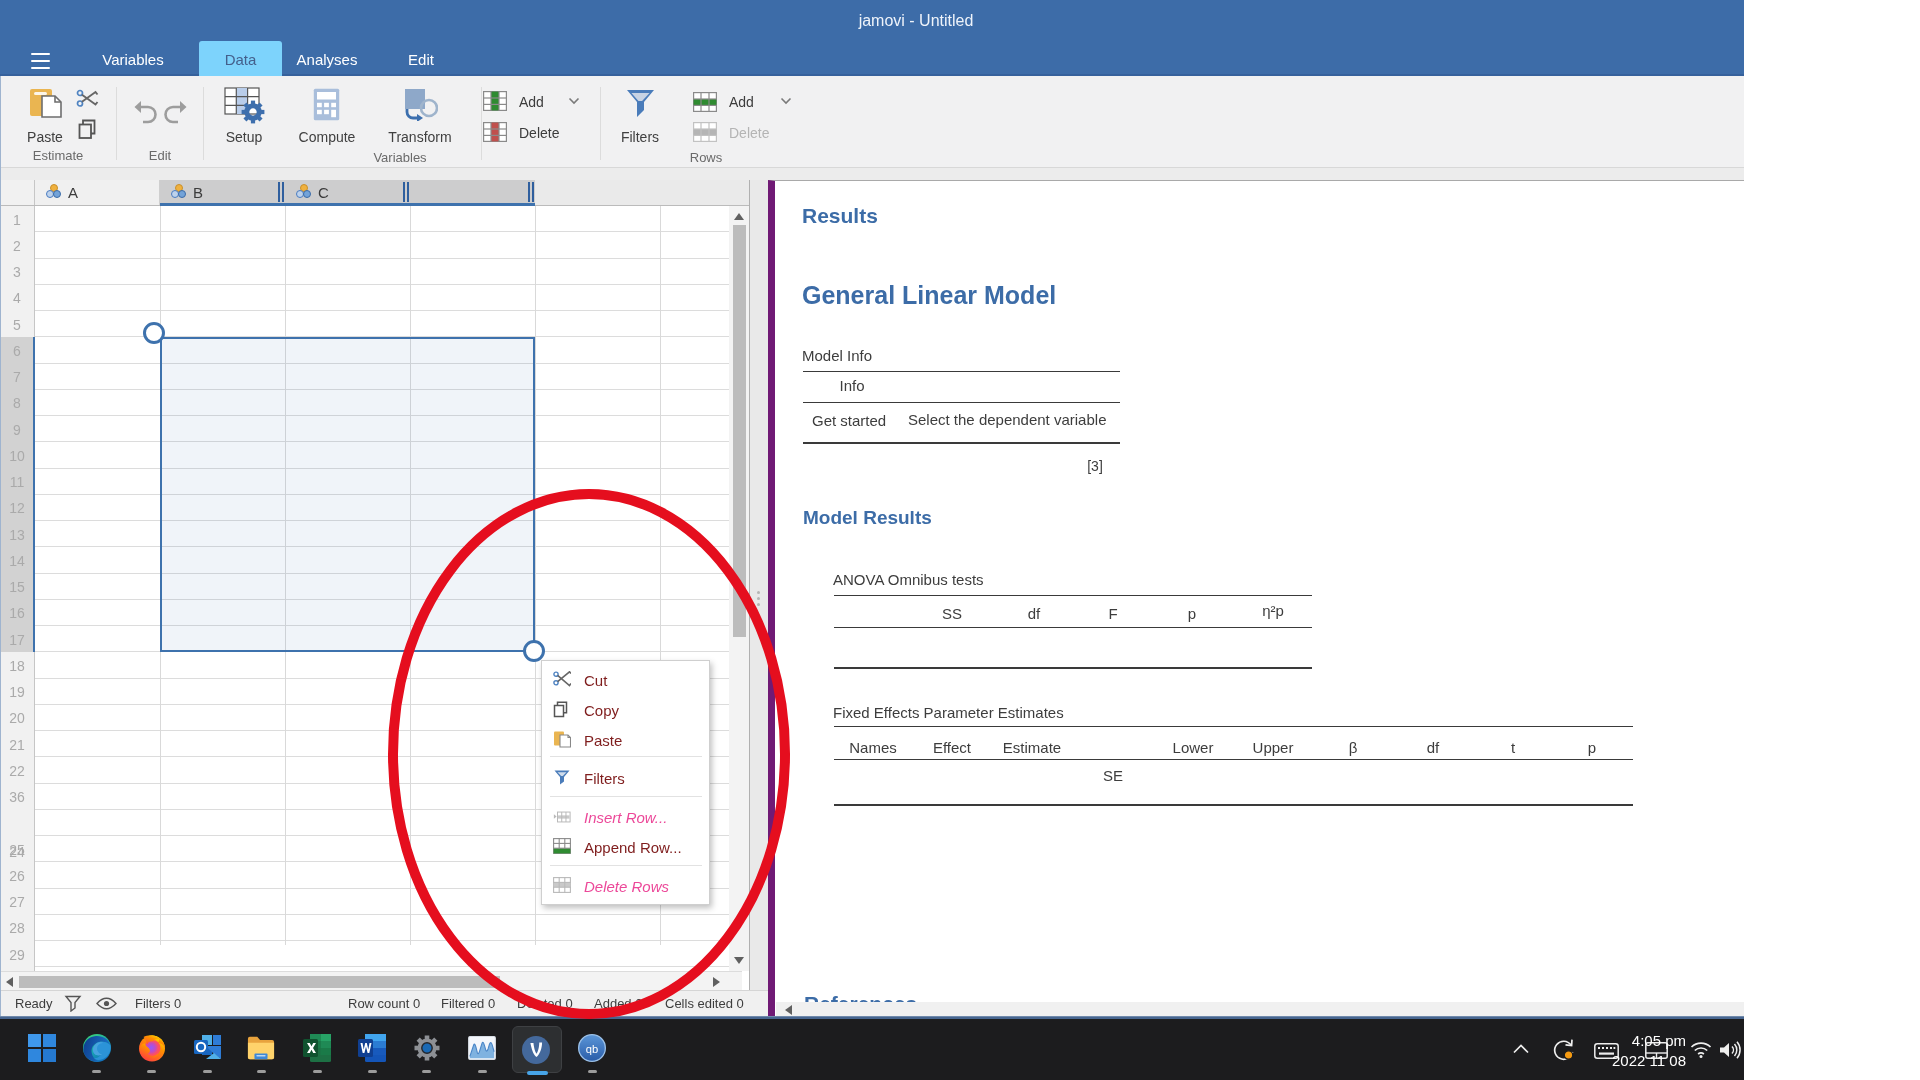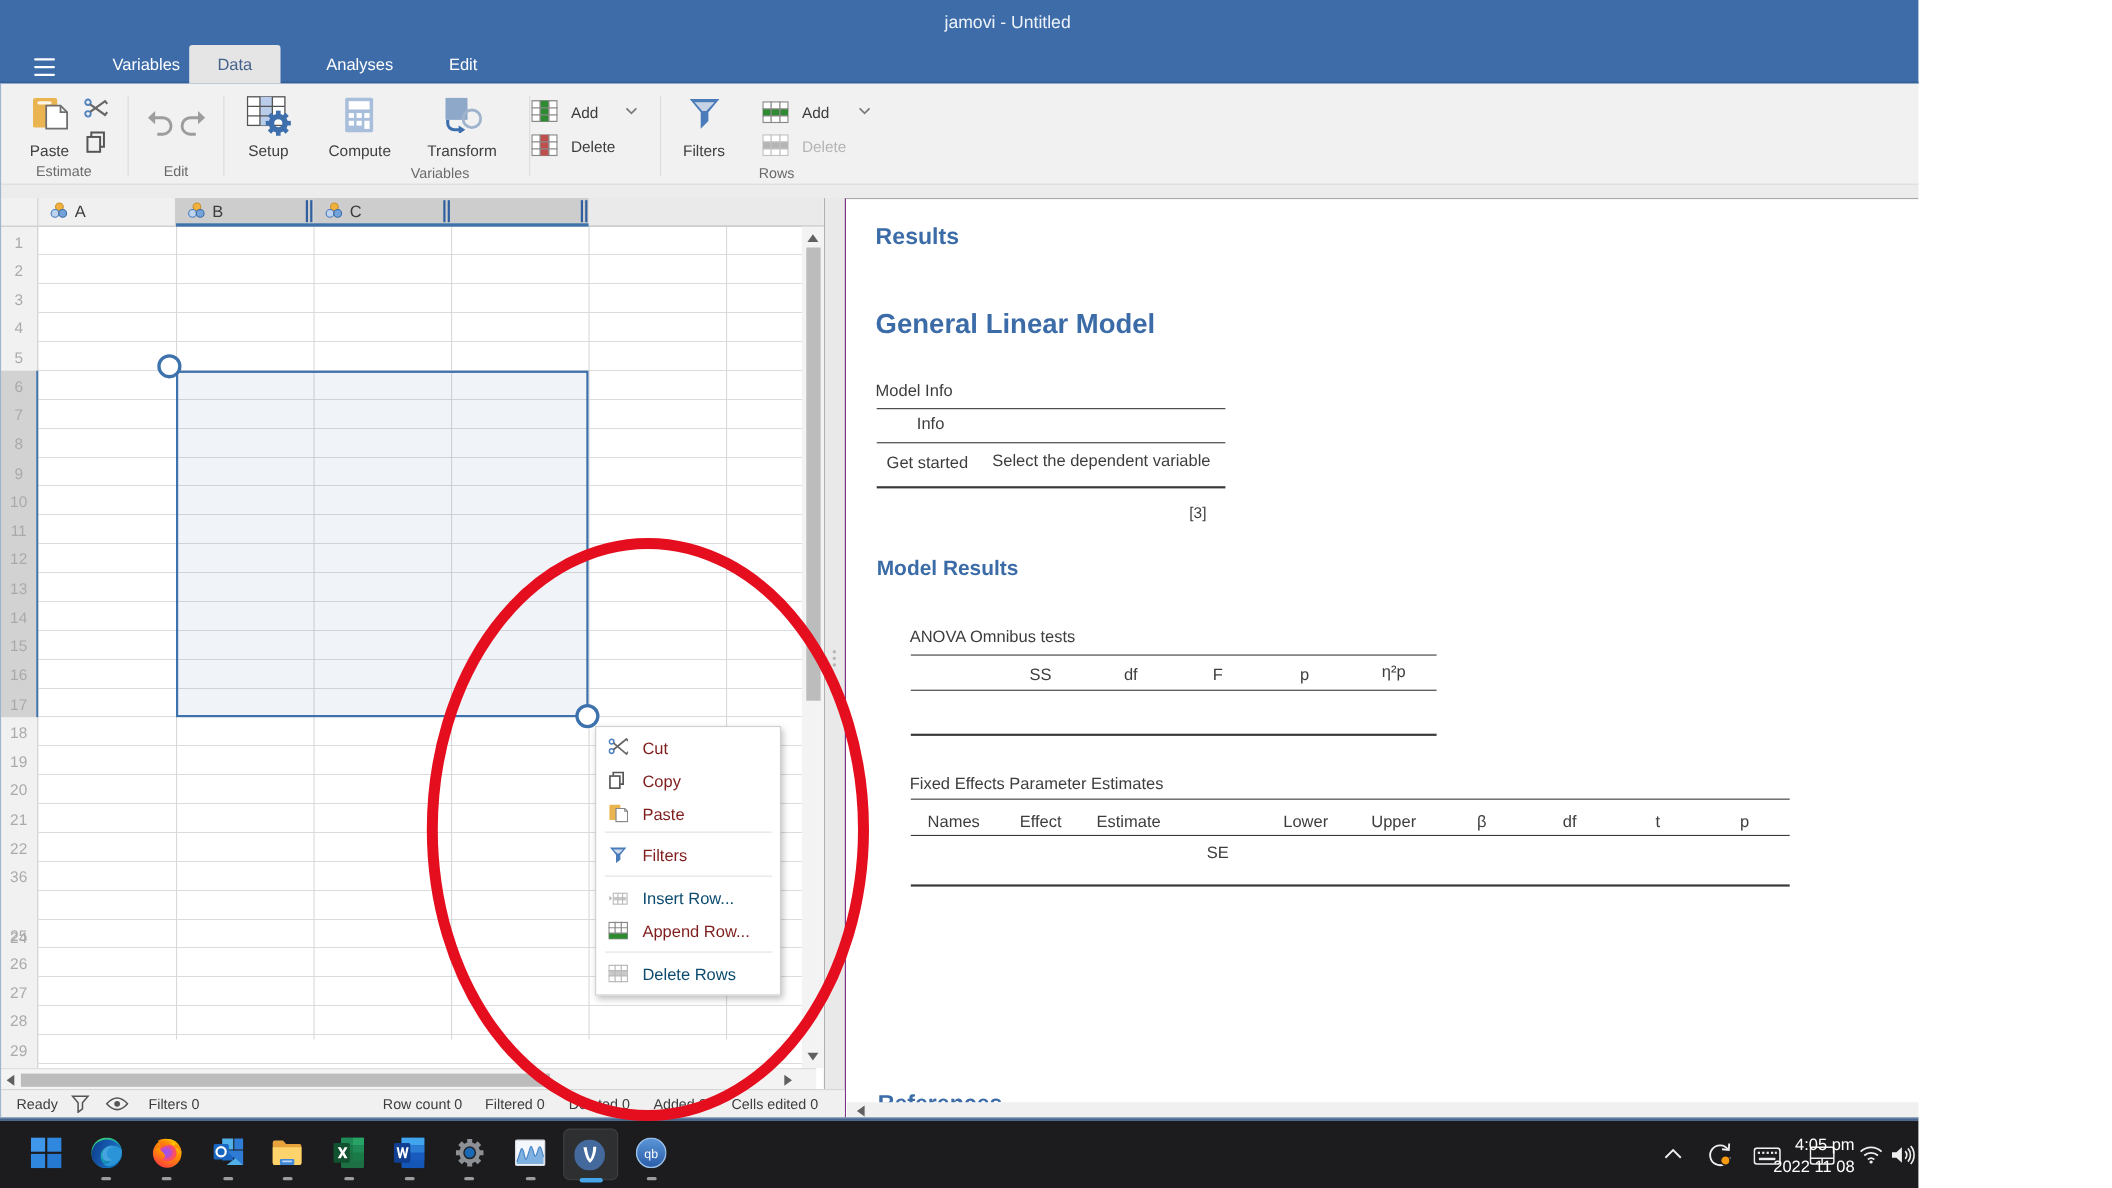--- a/index.html
+++ b/index.html
@@ -6,21 +6,21 @@
 html,body { width:1920px; height:1080px; overflow:hidden; }
 body { font-family:"Liberation Sans",sans-serif; -webkit-font-smoothing:antialiased; }
 #screen { position:absolute; left:0; top:0; width:1744px; height:1080px; background:#fff; overflow:hidden; }
 .abs { position:absolute; }
 
 #titlebar { left:0; top:0; width:1920px; height:40px; background:#3d6ca8; }
 #title { left:916px; top:12px; transform:translateX(-50%); color:#eef3fa; font-size:16px; white-space:nowrap; }
 
 #tabbar { left:0; top:40px; width:1920px; height:36px; background:#3d6ca8; border-bottom:2px solid #36619c; }
 .tabtxt { top:51px; color:#fff; font-size:15px; white-space:nowrap; transform:translateX(-50%); }
-#datatab { left:172px; top:41px; width:83px; height:35px; background:#e5e5e5; border-radius:3px 3px 0 0; }
+#datatab { left:199px; top:41px; width:83px; height:35px; background:#7dd3fc; border-radius:3px 3px 0 0; }
 #datatab span { position:absolute; left:50%; top:10px; transform:translateX(-50%); color:#44608c; font-size:15px; }
 
 .hline { left:31px; width:19px; height:2px; background:#fff; border-radius:1px; }
 
 #ribbon { left:0; top:76px; width:1920px; height:92px; background:#f1f1f2; border-bottom:1px solid #d8d8d8; }
 .rsep { top:9px; width:1px; height:73px; background:#dcdcdc; }
 .rlbl { font-size:14px; color:#404040; white-space:nowrap; transform:translateX(-50%); top:47px; }
 .rgrp { font-size:13px; color:#6a6a6a; white-space:nowrap; transform:translateX(-50%); top:69px; }
 .rsm  { font-size:14px; color:#3c3c3c; white-space:nowrap; }
 .rsmg { font-size:14px; color:#b4b4b4; white-space:nowrap; }
@@ -43,42 +43,42 @@
 .vline { top:0; width:1px; height:765px; background:#d9d9d9; }
 
 #selfill { left:160px; top:157px; width:375px; height:315px; background:rgba(62,110,175,0.08); border:2px solid #3e72ad; }
 .selcirc { width:22px; height:22px; border-radius:50%; background:#fff; border:3px solid #3e72ad; }
 
 #gvsb { left:729px; top:26px; width:20px; height:765px; background:#f3f3f3; }
 #ghsb { left:0; top:791px; width:742px; height:19px; background:#f3f3f3; border-top:1px solid #dcdcdc; }
 .sbthumb { background:#bcbcbc; }
 
 #splitter { left:750px; top:180px; width:18px; height:836px; background:#e9e9e9; }
-#results { left:768px; top:180px; width:1152px; height:836px; background:#fff; border-left:1px solid #701a75; border-top:1px solid #a9a9a9; }
+#results { left:768px; top:180px; width:1152px; height:836px; background:#fff; border-left:7px solid #701a75; border-top:1px solid #a9a9a9; }
 #results .h1 { position:absolute; color:#3c6ca7; font-weight:bold; white-space:nowrap; }
 #results .txt { position:absolute; color:#3d3d3d; font-size:15px; white-space:nowrap; }
 #results .ctr { transform:translateX(-50%); }
 #results .ln { position:absolute; background:#3a3a3a; height:1px; }
 
 #rvsb { left:1128px; top:1px; width:18px; height:820px; background:#f2f2f3; }
 #rhsb { left:1px; top:821px; width:1151px; height:15px; background:#f0f0f0; }
 
 #statusbar { left:0; top:990px; width:768px; height:26px; background:#f0f0f0; border-top:1px solid #d5d5d5; }
 .st { top:996px; font-size:13px; color:#3d3d3d; white-space:nowrap; }
 
 #winborder { left:0; top:1016px; width:1920px; height:3px; background:#47658f; border-top:1px solid #7089ab; }
 
 #taskbar { left:0; top:1019px; width:1920px; height:61px; background:#1c1c1e; }
 .tbicon { position:absolute; top:1034px; width:28px; height:28px; }
 .tdash { position:absolute; top:1070px; width:9px; height:3px; border-radius:2px; background:#9c9c9c; }
 #clock { right:58px; top:1031px; text-align:right; color:#fff; font-size:15px; line-height:20px; }
 
 #ctxmenu { left:541px; top:660px; width:169px; height:245px; background:#fff; border:1px solid #cfcfcf; box-shadow:2px 3px 6px rgba(0,0,0,0.25); }
 .mi { position:absolute; left:42px; font-size:15px; color:#7f1d1d; white-space:nowrap; }
-.mid { color:#0c4a6e; }
+.mid { color:#ec4899;font-style:italic; }
 .msep { position:absolute; left:8px; width:152px; height:1px; background:#e2e2e2; }
 .mico { position:absolute; left:11px; width:18px; height:18px; }
 </style>
 </head>
 <body>
 <div id="screen">
 
   <div class="abs" id="titlebar"></div>
   <div class="abs" id="title">jamovi - Untitled</div>
 

